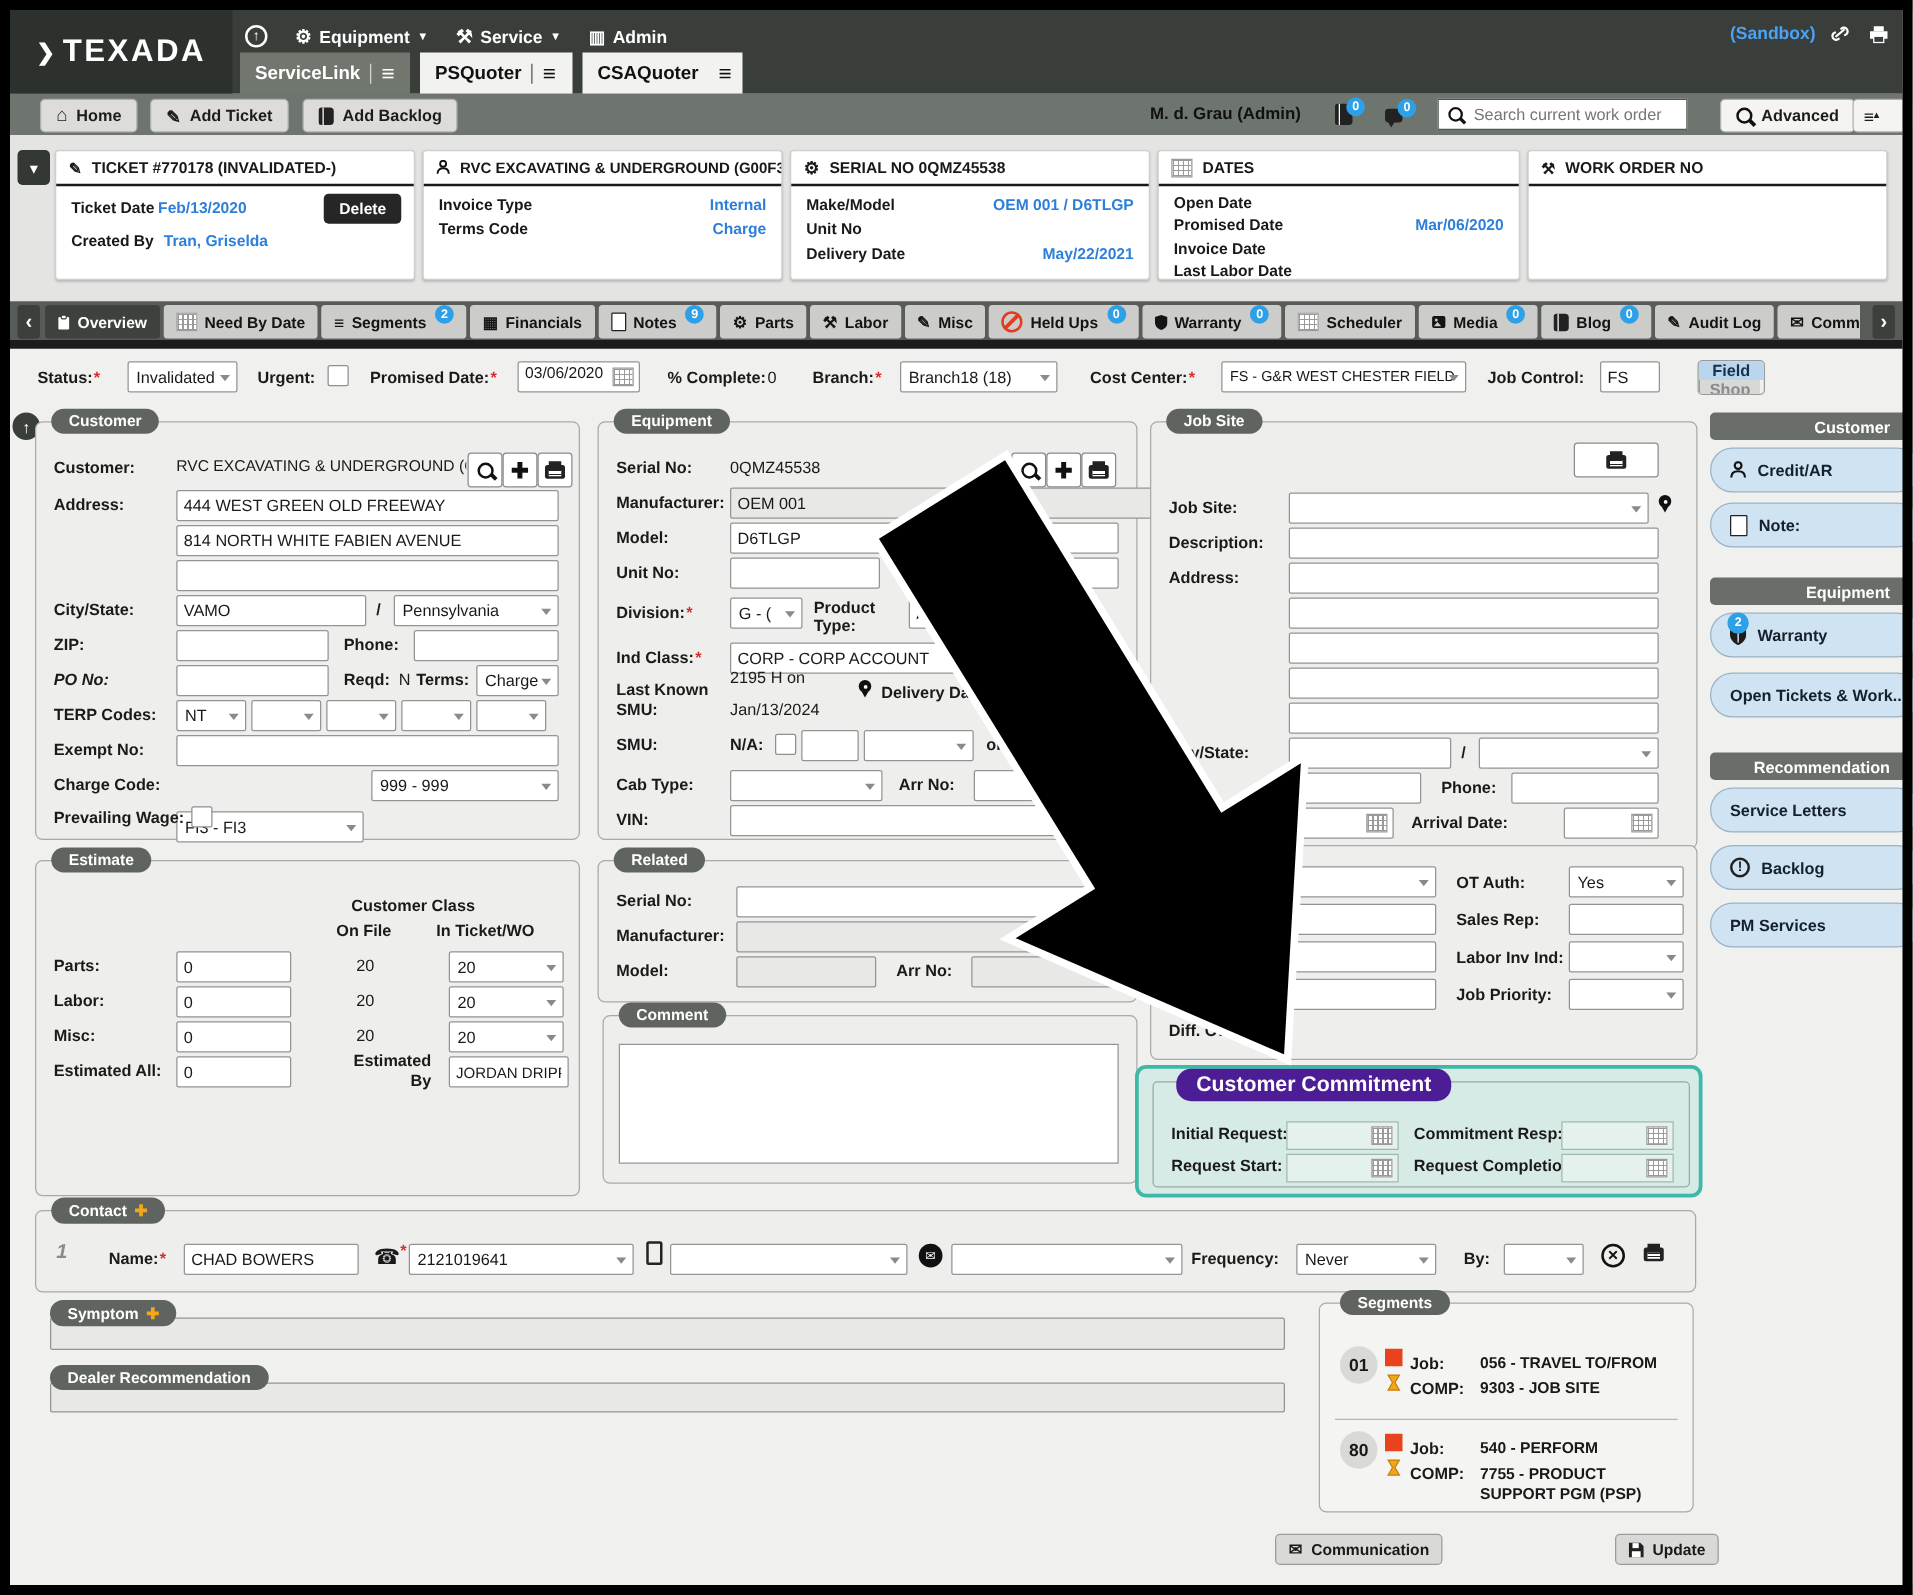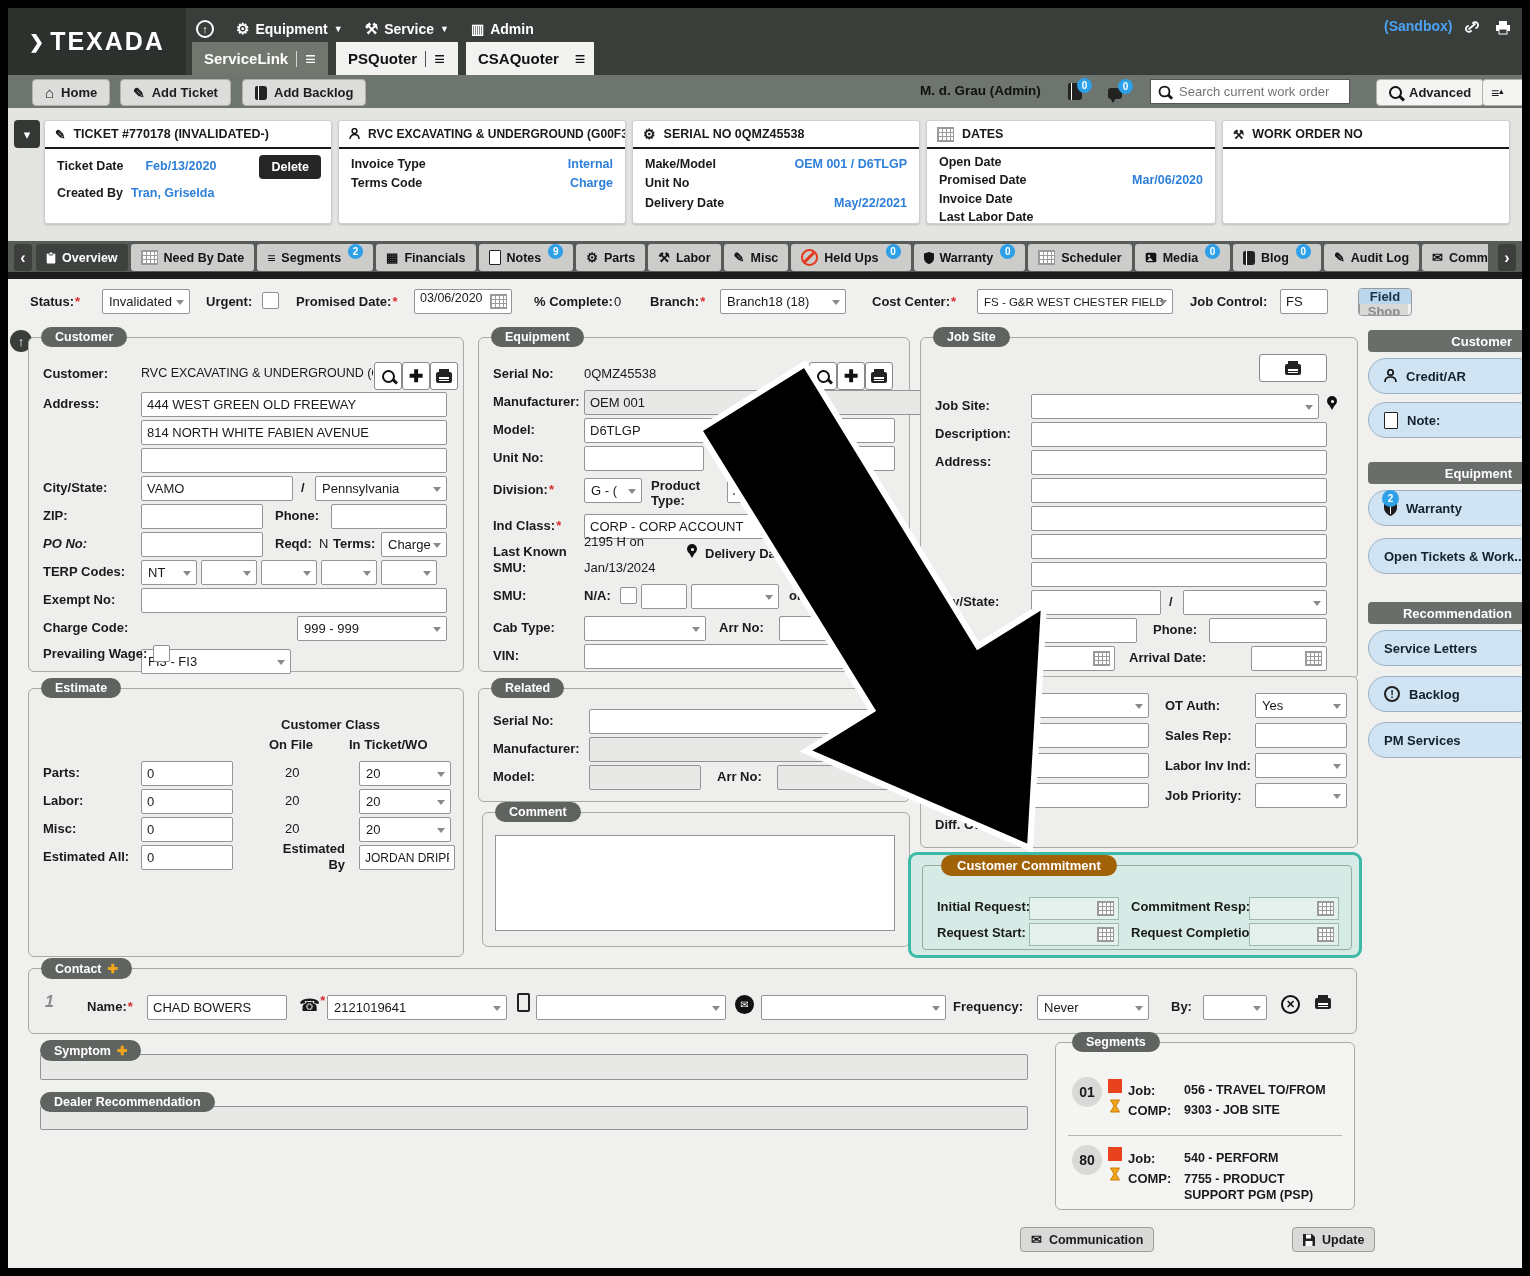--- a/index.html
+++ b/index.html
@@ -84,21 +84,21 @@
       font-size:13px;display:flex;align-items:center;justify-content:flex-end;padding-right:18px;
       border-radius:4px;box-sizing:border-box;z-index:8;}
   .sbtn{position:absolute;left:1368px;width:168px;height:36px;background:#cfe3f2;border:1px solid #9ab2c4;
       border-radius:18px;display:flex;align-items:center;gap:9px;padding-left:15px;box-sizing:border-box;
       font-size:13px;font-weight:700;color:#14202c;cursor:pointer;z-index:8;}
   
   .cmtout{position:absolute;left:908px;top:852px;width:454px;height:106px;background:#d7ebe6;
       border:3px solid #3cb9a7;border-radius:9px;box-sizing:border-box;z-index:5;}
   .cmtin{position:absolute;left:11px;top:10px;width:428px;height:83px;border:1px solid #9aa8a4;border-radius:4px;}
   .cmtfld{position:absolute;box-sizing:border-box;width:90px;height:23px;background:#e4f1ec;border:1px solid #9fb8b0;}
-  .pillc{position:absolute;top:-11px;left:18px;background:#a16207;color:#fff;font-size:13px;font-weight:700;
+  .pillc{position:absolute;top:-11px;left:18px;background:#4c1d95;color:#fff;font-size:17px;font-weight:700;
       padding:3px 16px;border-radius:12px;white-space:nowrap;}
   
   .doc{display:inline-block;width:10px;height:13px;border:1.5px solid #222;border-radius:1px;background:#fff;}
   .book{display:inline-block;position:relative;width:12px;height:14px;background:#222;border-radius:2px 3px 3px 2px;}
   .book::after{content:"";position:absolute;left:2.5px;top:0;width:1.5px;height:100%;background:#fff;}
   .chatb{display:inline-block;position:relative;width:14px;height:11px;background:#222;border-radius:3px;}
   .chatb::after{content:"";position:absolute;left:2px;bottom:-4px;border-left:3px solid transparent;
       border-right:3px solid transparent;border-top:5px solid #222;}
   .ban{display:inline-block;position:relative;width:13px;height:13px;border:2.5px solid #e03c1d;border-radius:50%;}
   .ban::after{content:"";position:absolute;left:-1px;top:4.5px;width:14px;height:2.5px;background:#e03c1d;
@@ -211,21 +211,21 @@
   </div>
 
   <div class="cardstrip">
     <div class="abs" style="left:6px;top:12px;width:26px;height:28px;background:#343834;border-radius:4px;color:#fff;display:flex;align-items:center;justify-content:center;font-size:13px;">▾</div>
 
     <div class="card" style="left:36px;width:288px;">
       <div class="chd">
           <span>✎</span>
         <span>TICKET #770178 (INVALIDATED-)</span>
         </div>
-      <div class="crow" style="justify-content:flex-start;gap:22px;margin-top:6px;align-items:flex-end;">
+      <div class="crow" style="justify-content:flex-start;gap:3px;margin-top:6px;align-items:flex-end;">
         <span class="cl">Ticket Date</span>
         <span class="cv">Feb/13/2020</span>
       </div>
       <div class="crow" style="justify-content:flex-start;gap:8px;margin-top:8px;">
         <span class="cl">Created By</span>
         <span class="cv">Tran, Griselda</span>
       </div>
       <div class="abs" style="right:10px;top:34px;background:#262626;color:#fff;font-size:12.5px;font-weight:700;padding:5px 12px;border-radius:4px;cursor:pointer;">Delete</div>
     </div>
 

